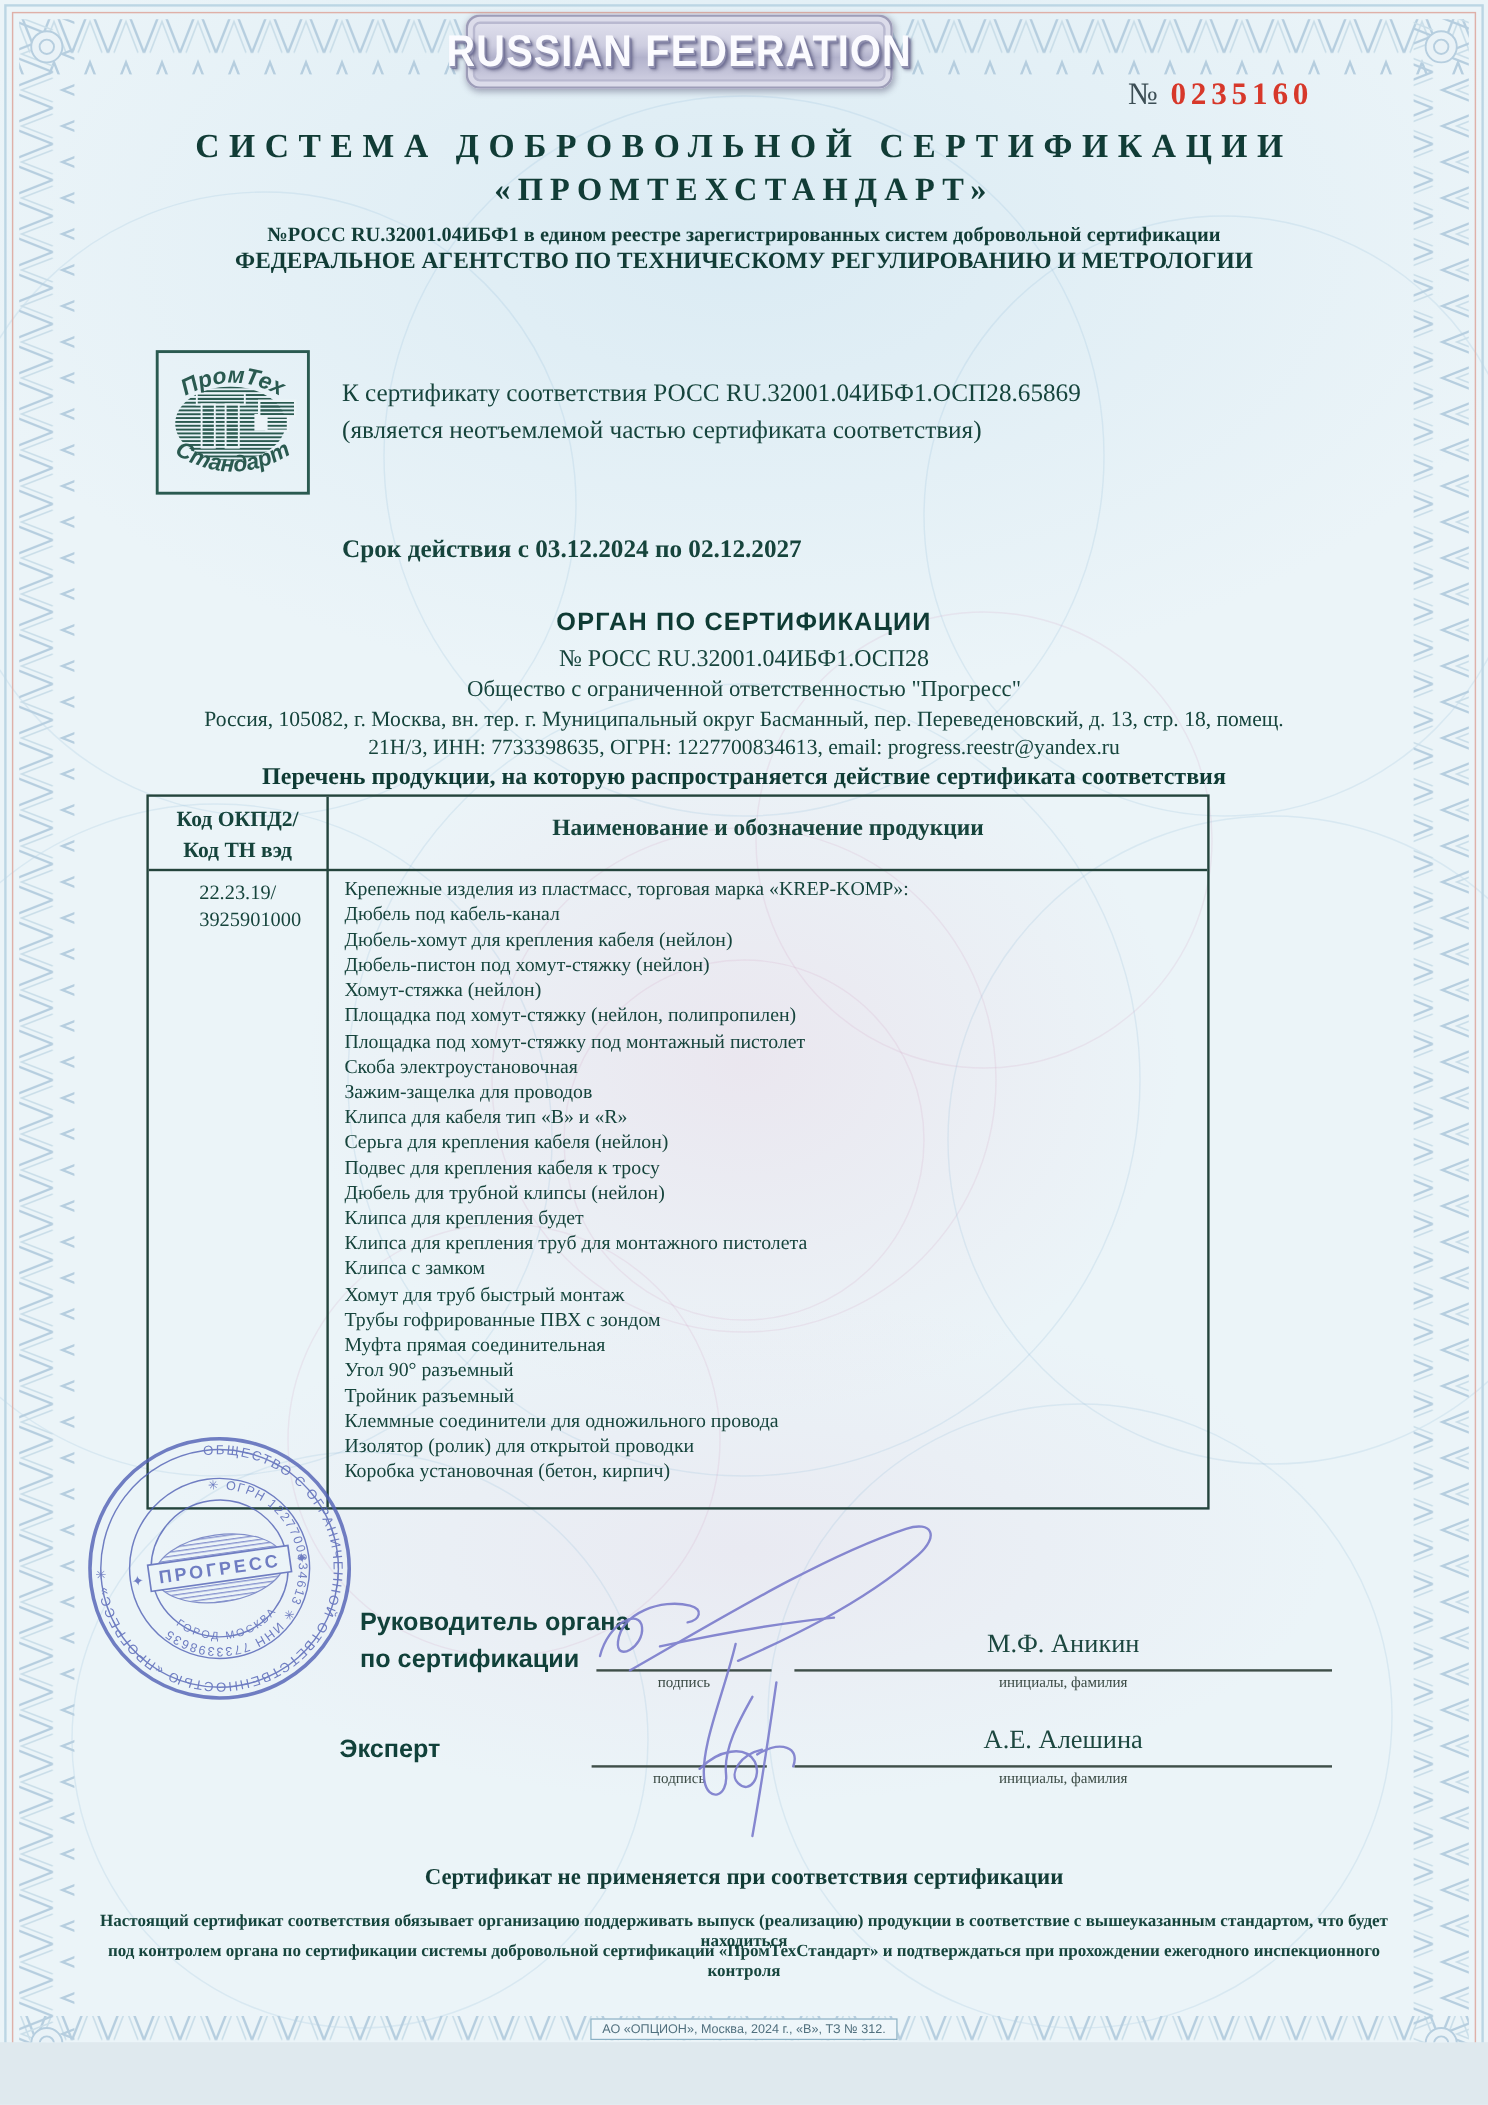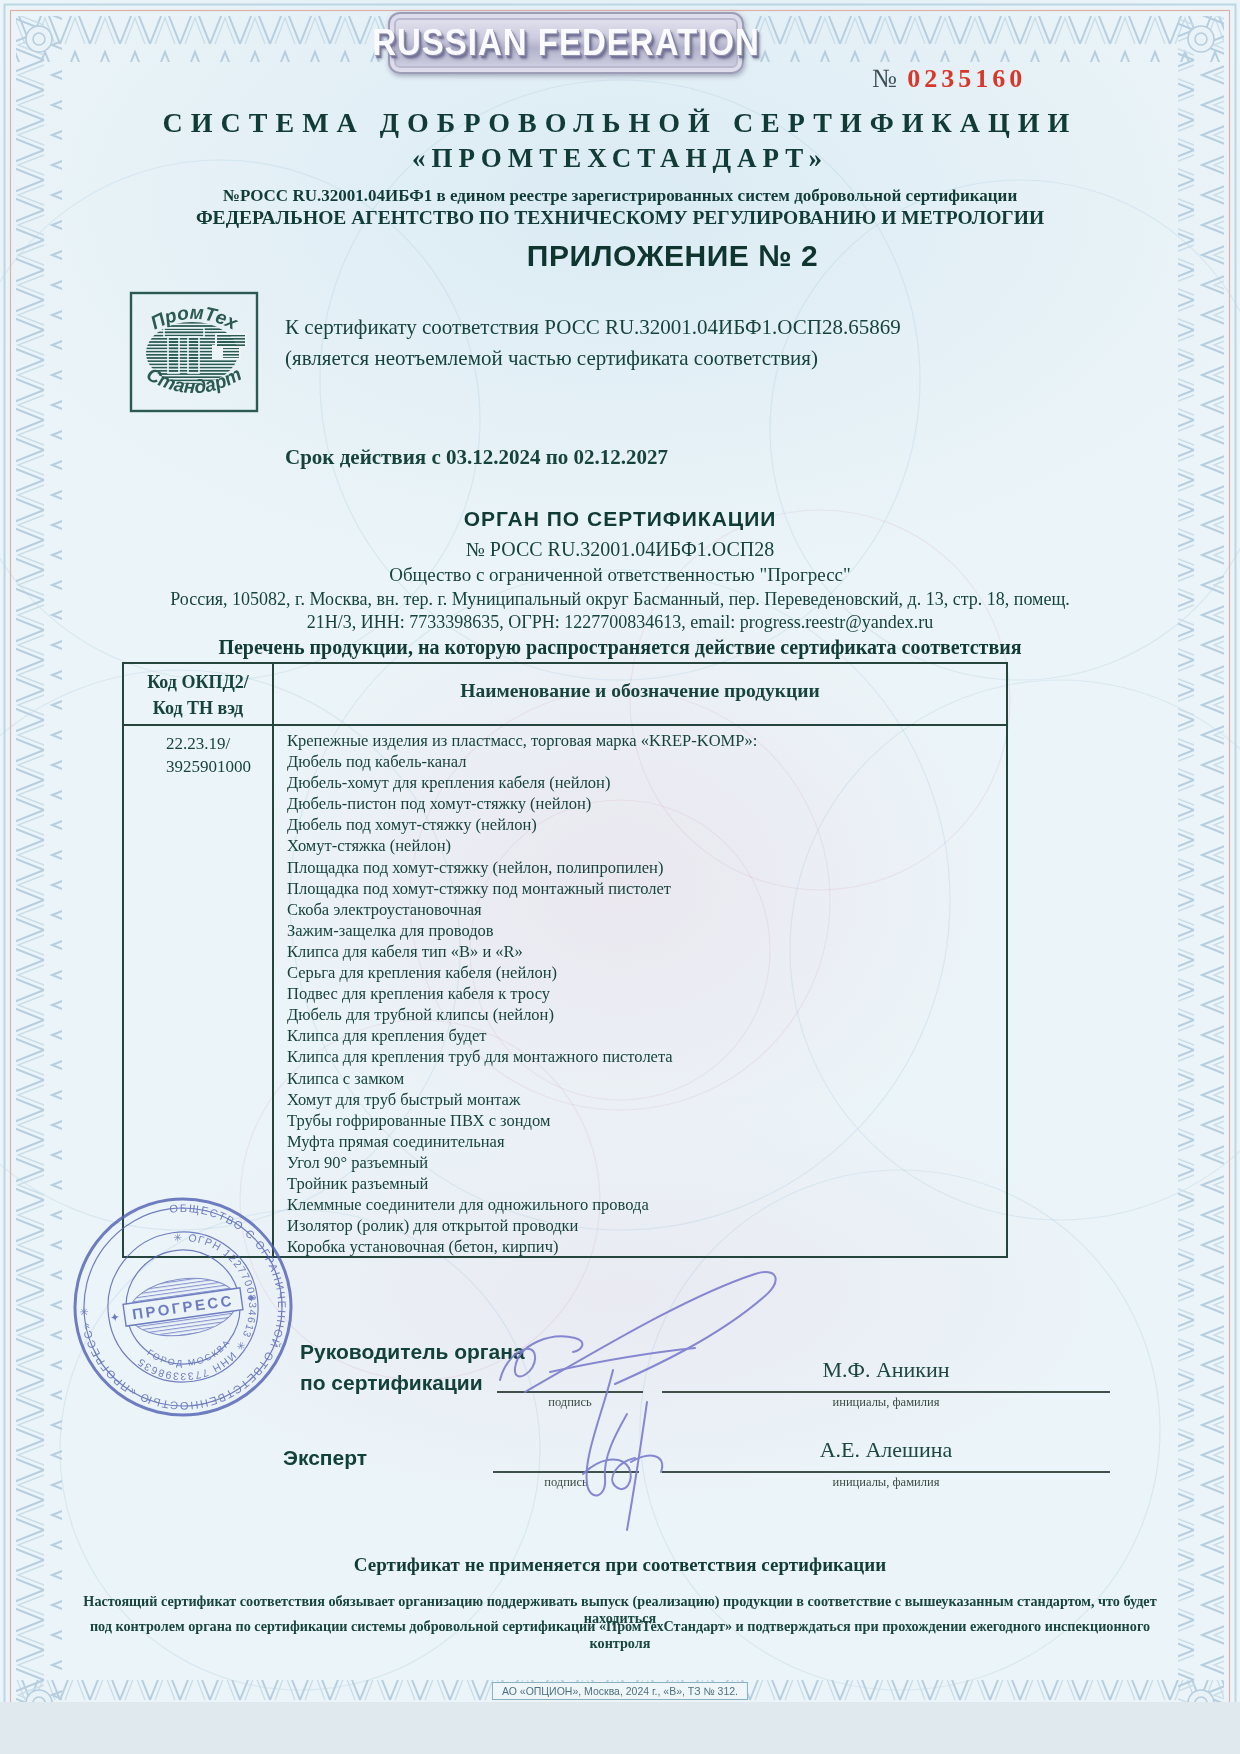--- a/index.html
+++ b/index.html
@@ -23,21 +23,21 @@
     background:linear-gradient(180deg,#e6e6f1 0%,#cdcde0 42%,#b2b2cc 58%,#d8d8e8 100%);
     box-shadow:0 0 0 2px #9d9db8 inset,0 0 0 6px #dcdcea inset,0 0 0 8px #b9b9d0 inset,1px 2px 5px rgba(80,80,110,.45);
     display:flex;align-items:center;justify-content:center;
   }
   .badge span{
     font-family:"Liberation Sans","DejaVu Sans",sans-serif;font-weight:bold;font-size:33px;letter-spacing:1px;
     color:#fbfbff;transform:scaleY(1.12);
     text-shadow:1px 1px 0 #8f8fae,2px 2px 1px #74749a,3px 3px 3px rgba(60,60,95,.55);
     white-space:nowrap;
   }
-  .certno{left:872px;top:64px;font-size:26px;letter-spacing:2px;white-space:nowrap;}
+  .certno{left:940px;top:64px;font-size:26px;letter-spacing:2px;white-space:nowrap;}
   .certno .nl{color:#3c4e55;}
   .certno .nd{color:#d7382a;font-weight:bold;letter-spacing:4px;}
   .h-sys1{top:107px;font-weight:bold;font-size:28px;letter-spacing:8px;color:#113c36;}
   .h-sys2{top:143px;font-weight:bold;font-size:27px;letter-spacing:6px;color:#113c36;}
   .h-reg{top:186px;font-weight:bold;font-size:17px;color:#113c36;}
   .h-agency{top:207px;font-weight:bold;font-size:19.5px;color:#113c36;}
   .h-annex{left:285px;width:775px;top:239px;text-align:center;font-weight:bold;font-size:30px;color:#0f352f;letter-spacing:.5px;}
   .toline1{left:285px;top:315px;font-size:21px;}
   .toline2{left:285px;top:346px;font-size:21px;}
   .validity{left:285px;top:445px;font-size:21px;font-weight:bold;}
@@ -149,21 +149,20 @@
 
   <div class="abs certno fg">
     <span class="nl">№</span>
     <span class="nd">0235160</span>
   </div>
 
   <div class="abs ctr h-sys1 fg">СИСТЕМА ДОБРОВОЛЬНОЙ СЕРТИФИКАЦИИ</div>
   <div class="abs ctr h-sys2 fg">«ПРОМТЕХСТАНДАРТ»</div>
   <div class="abs ctr h-reg fg">№РОСС RU.32001.04ИБФ1 в едином реестре зарегистрированных систем добровольной сертификации</div>
   <div class="abs ctr h-agency fg">ФЕДЕРАЛЬНОЕ АГЕНТСТВО ПО ТЕХНИЧЕСКОМУ РЕГУЛИРОВАНИЮ И МЕТРОЛОГИИ</div>
-  <div class="abs h-annex san fg">ПРИЛОЖЕНИЕ № 2</div>
 
   <svg class="abs fg" style="left:128px;top:290px" width="132" height="124" viewBox="0 0 132 124">
     <rect x="3" y="3" width="126" height="118" fill="none" stroke="#2a5a50" stroke-width="2.4"></rect>
     <defs>
       <path id="la" d="M20,44 Q66,14 112,44"></path>
       <path id="lb" d="M14,86 Q66,120 118,86"></path>
     </defs>
     <text font-family="Liberation Sans, DejaVu Sans, sans-serif" font-weight="bold" font-style="italic" font-size="19" fill="#2a5a50">
       <textPath href="#la" startOffset="50%" text-anchor="middle">ПромТех</textPath>
     </text>
@@ -202,21 +201,20 @@
     <div class="h2">Наименование и обозначение продукции</div>
     <div class="code">
       <div>22.23.19/</div>
       <div>3925901000</div>
     </div>
     <div class="plist">
         <div>Крепежные изделия из пластмасс, торговая марка «KREP-KOMP»:</div>
         <div>Дюбель под кабель-канал</div>
         <div>Дюбель-хомут для крепления кабеля (нейлон)</div>
         <div>Дюбель-пистон под хомут-стяжку (нейлон)</div>
-        <div>Дюбель под хомут-стяжку (нейлон)</div>
         <div>Хомут-стяжка (нейлон)</div>
         <div>Площадка под хомут-стяжку (нейлон, полипропилен)</div>
         <div>Площадка под хомут-стяжку под монтажный пистолет</div>
         <div>Скоба электроустановочная</div>
         <div>Зажим-защелка для проводов</div>
         <div>Клипса для кабеля тип «В» и «R»</div>
         <div>Серьга для крепления кабеля (нейлон)</div>
         <div>Подвес для крепления кабеля к тросу</div>
         <div>Дюбель для трубной клипсы (нейлон)</div>
         <div>Клипса для крепления будет</div>

